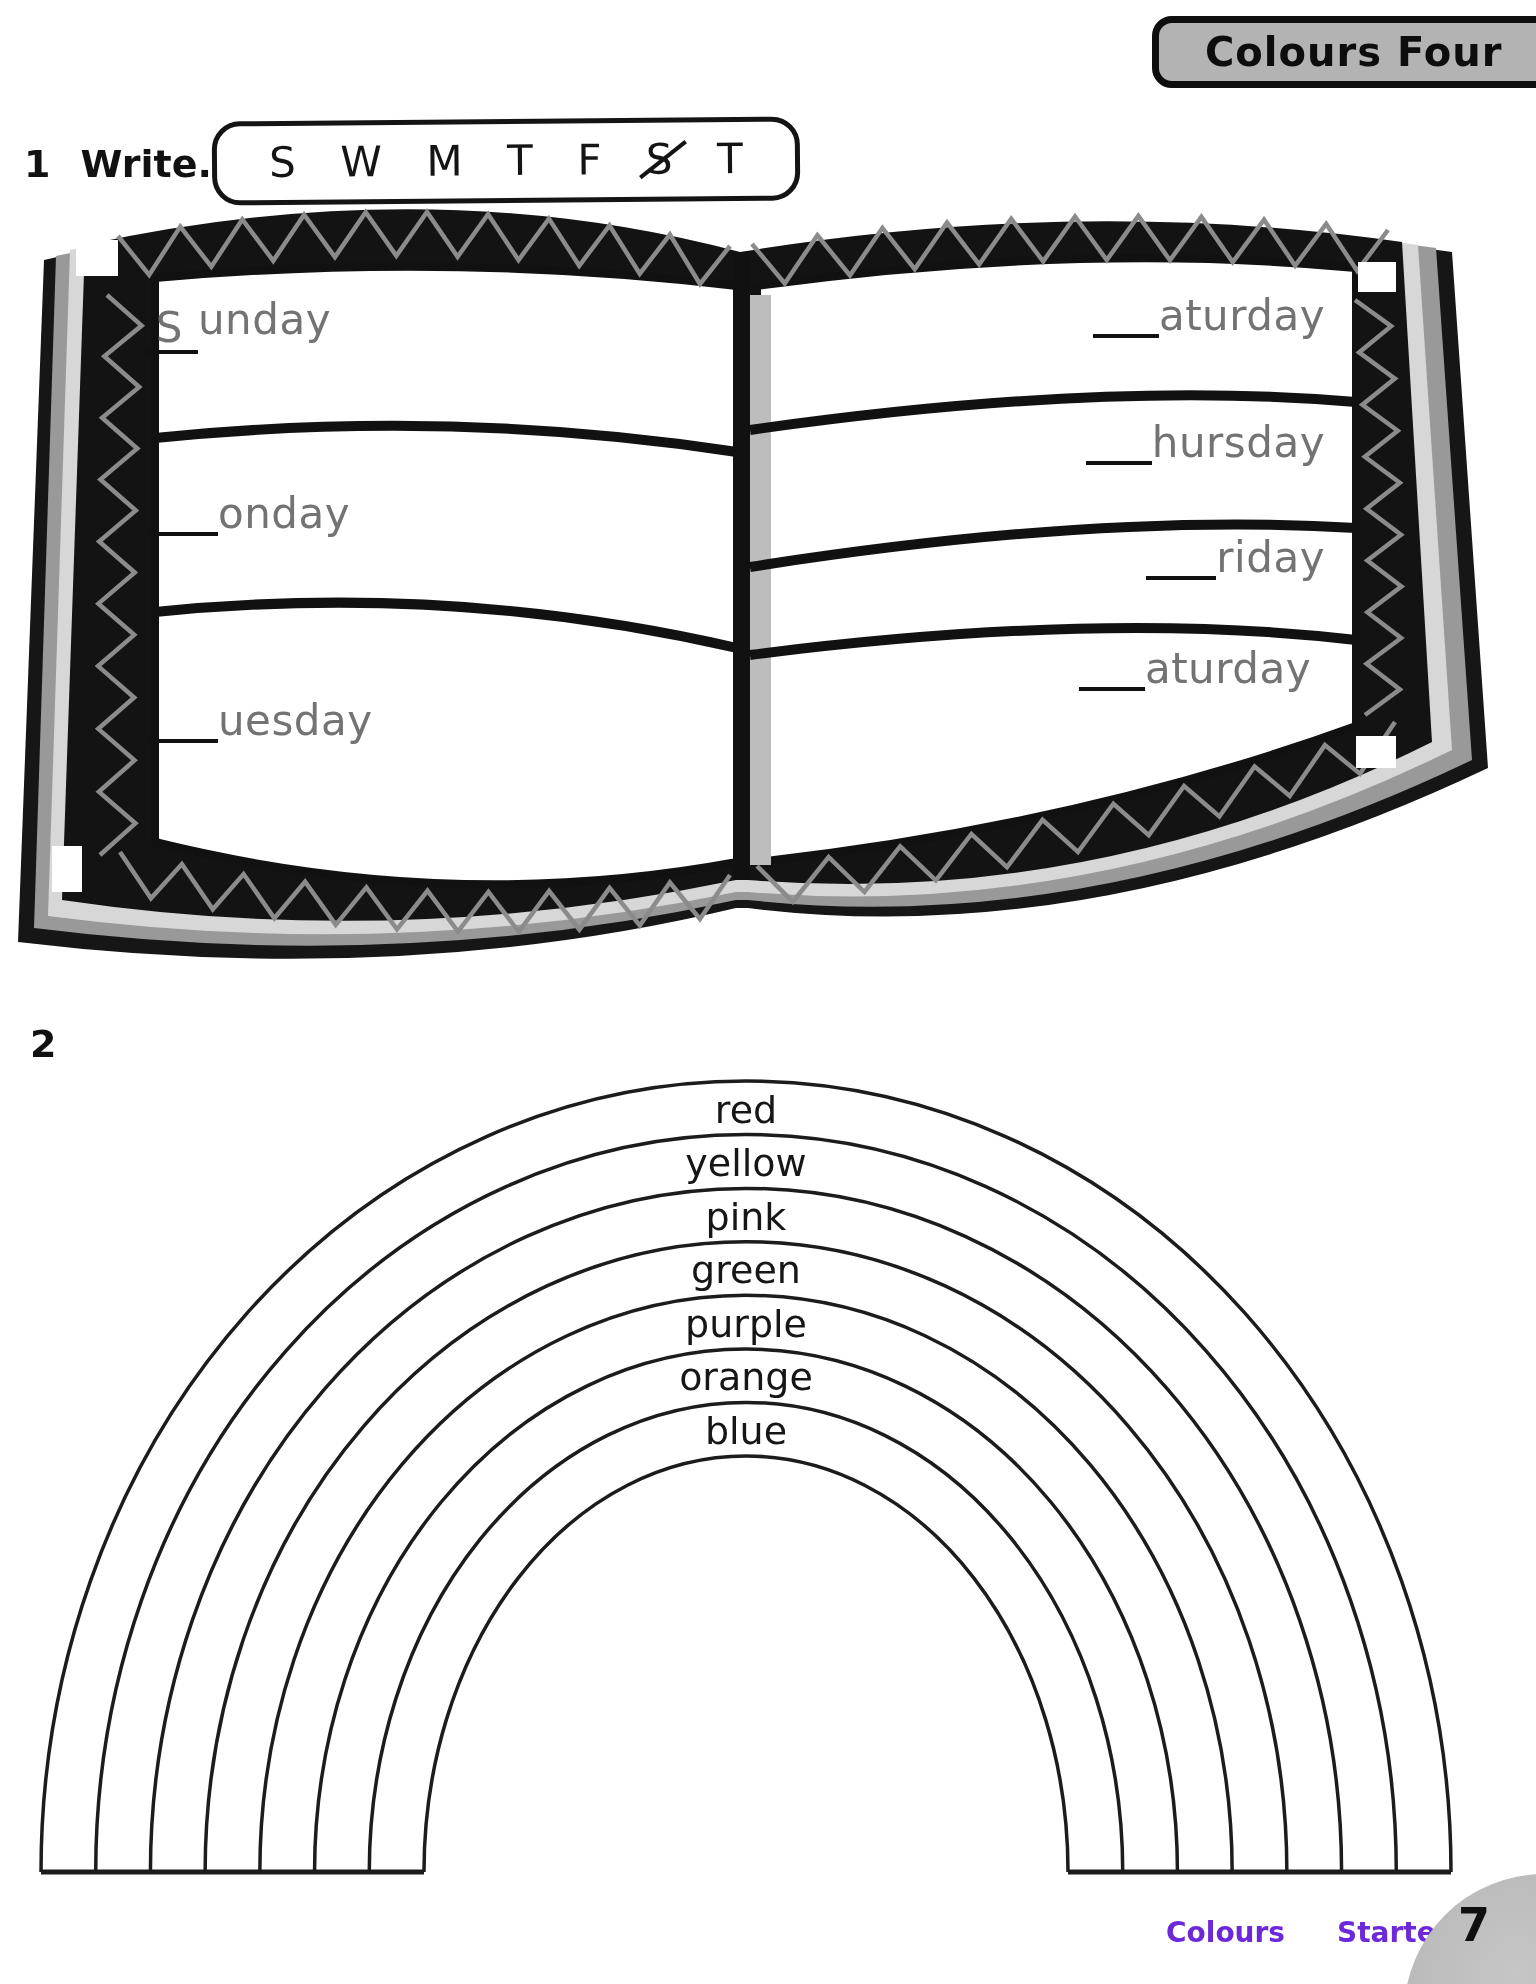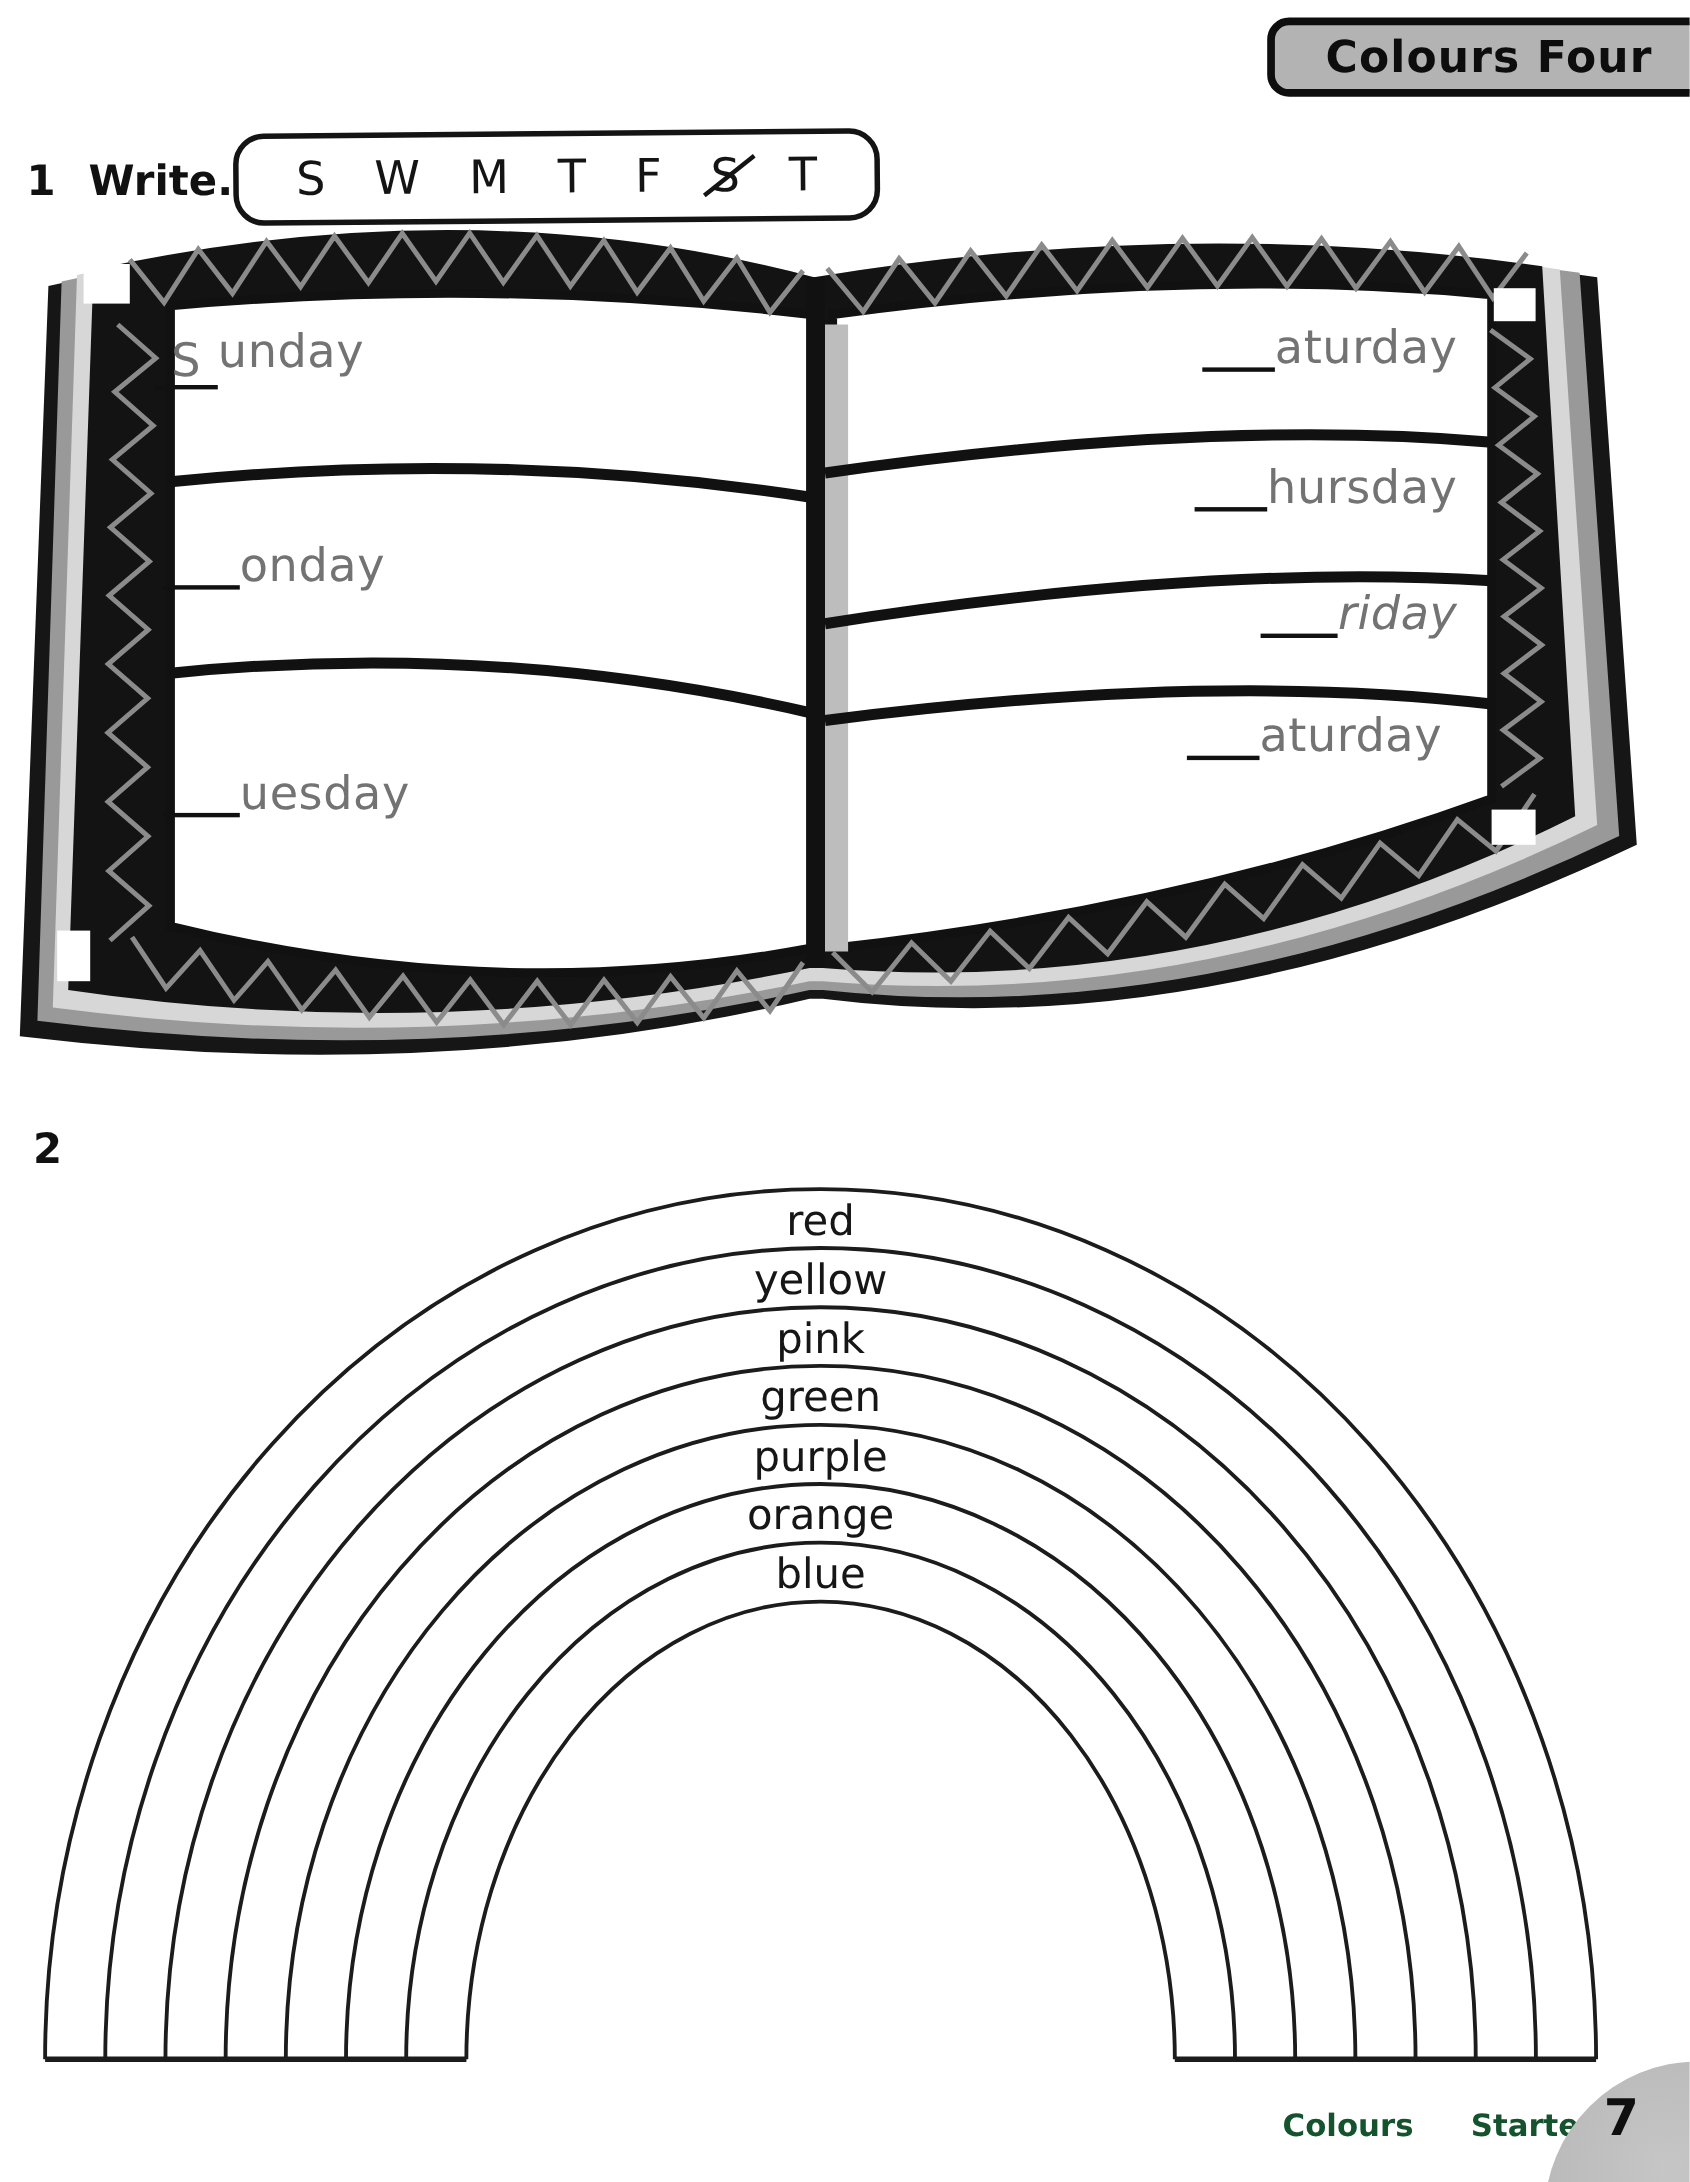--- a/index.html
+++ b/index.html
@@ -50,21 +50,21 @@
     display:inline-block;border-bottom:4px solid #111;
     vertical-align:-8px;text-align:center;line-height:44px;height:44px;
   }
   .b58{width:58px;} .b70{width:70px;} .b66{width:66px;}
   .row .word{letter-spacing:0.5px;}
 
   
   text.rlabel{font-family:"DejaVu Sans",sans-serif;font-size:38px;fill:#161616;text-anchor:middle;}
 
   
-  .footer{left:1166px;top:1916px;display:flex;gap:52px;font-size:28px;font-weight:bold;color:#14532d;}
+  .footer{left:1166px;top:1916px;display:flex;gap:52px;font-size:28px;font-weight:bold;color:#6d28d9;}
   .page-circle{
     left:1404px;top:1874px;width:280px;height:280px;border-radius:50%;
     background:radial-gradient(circle at 40% 35%, #c6c6c6, #acacac);
   }
   .page-num{left:1458px;top:1898px;font-size:46px;font-weight:bold;color:#0f0f0f;z-index:5;}
 
   svg#art{position:absolute;left:0;top:0;width:1536px;height:1984px;}
 </style>
 </head>
 <body>
@@ -156,21 +156,21 @@
 <div class="row" style="left:148px;top:695px;">
   <span class="blank b70"><span></span></span><span class="word">uesday</span>
 </div>
 
 <div class="row" style="right:211px;top:290px;">
   <span class="blank b66"><span></span></span><span class="word">aturday</span>
 </div>
 <div class="row" style="right:211px;top:417px;">
   <span class="blank b66"><span></span></span><span class="word">hursday</span>
 </div>
-<div class="row" style="right:211px;top:532px;font-style:italic;">
+<div class="row" style="right:211px;top:532px;">
   <span class="blank b70"><span></span></span><span class="word">riday</span>
 </div>
 <div class="row" style="right:225px;top:643px;">
   <span class="blank b66"><span></span></span><span class="word">aturday</span>
 </div>
 
 <div class="abs ex-head" id="ex2-head">
   <span>2</span>
 </div>
 

